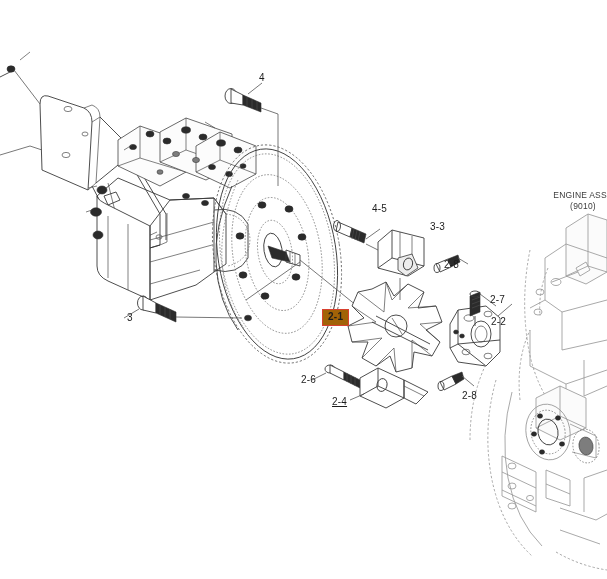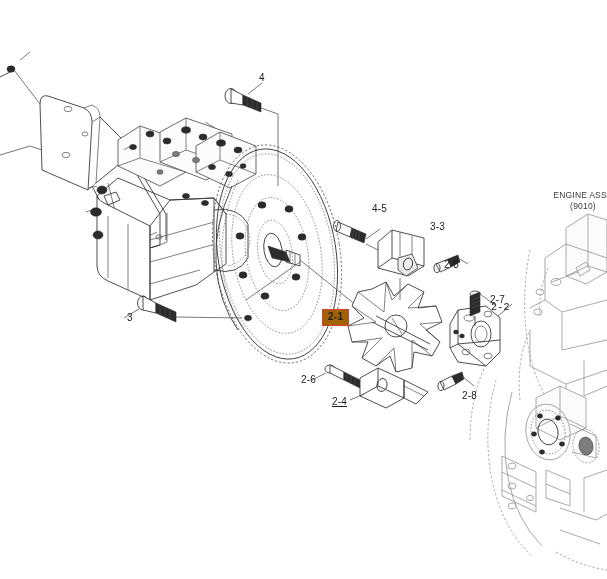--- a/index.html
+++ b/index.html
@@ -363,21 +363,21 @@
   </svg>
 
 
   <div class="lbl lbl-assy" style="left:543px; top:190px; width:80px;">
     <div>ENGINE ASSY</div>
     <div>(9010)</div>
   </div>
 
   <div class="hl-box" style="left:322px; top:309px;">2-1</div>
 
-  <div class="lbl lbl-num" style="left:491px; top:302px;font-family:Liberation Mono, monospace;">2-2</div>
+  <div class="lbl lbl-num" style="left:491px; top:316px;">2-2</div>
 
   <div class="lbl lbl-num" style="left:430px; top:221px;">3-3</div>
 
   <div class="lbl lbl-num" style="left:332px; top:396px;text-decoration:underline;">2-4</div>
 
   <div class="lbl lbl-num" style="left:372px; top:203px;">4-5</div>
 
   <div class="lbl lbl-num" style="left:301px; top:374px;">2-6</div>
 
   <div class="lbl lbl-num" style="left:490px; top:294px;">2-7</div>

